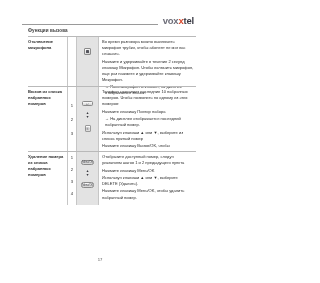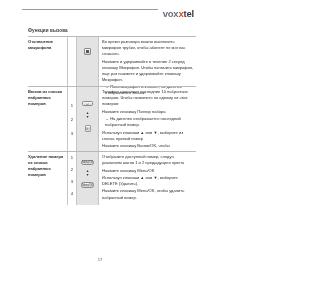--- a/index.html
+++ b/index.html
@@ -7,21 +7,21 @@
     width: 200px; height: 283px;
     background: #ffffff;
     font-family: "Liberation Serif", serif;
     overflow: hidden;
   }
   .page { position: relative; width: 200px; height: 283px; background: #fff; }
 
   
   .header {
     position: absolute; left: 0; top: 9px; width: 200px; height: 16px;
-    display: flex; align-items: flex-start;
+    display: flex; align-items: flex-end;
   }
   .header-rule {
     flex: 1 1 auto; height: 1px; background: #9a9a9a; margin-left: 22px;
   }
   .logo {
     flex: 0 0 auto; margin-left: 5px; margin-right: 6px;
     font-family: "Liberation Sans", sans-serif;
     font-size: 9.5px; font-weight: bold; letter-spacing: -0.2px;
     color: #6d6d78; line-height: 1; white-space: nowrap;
   }

